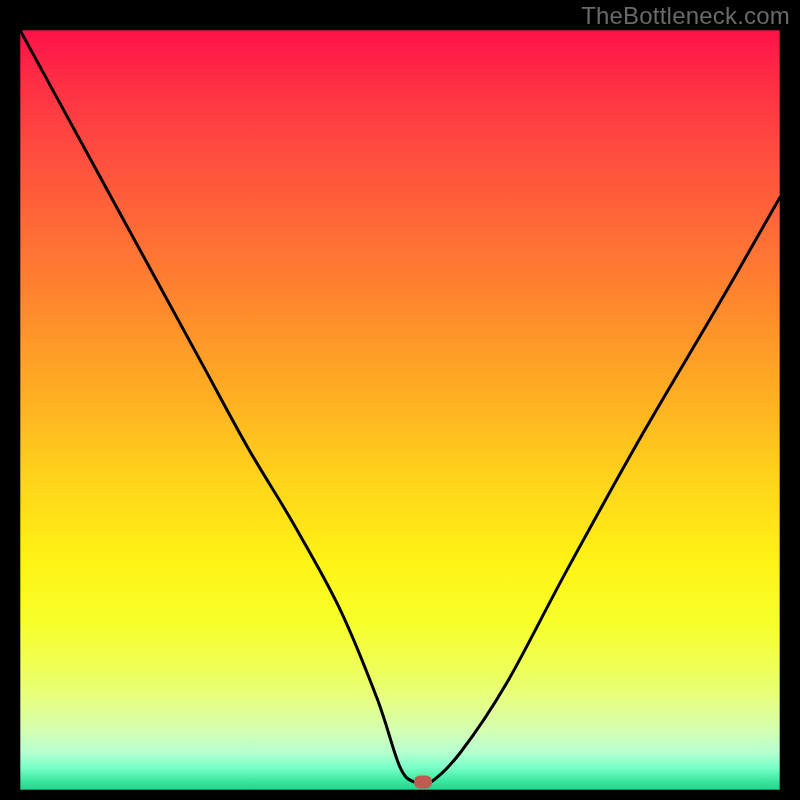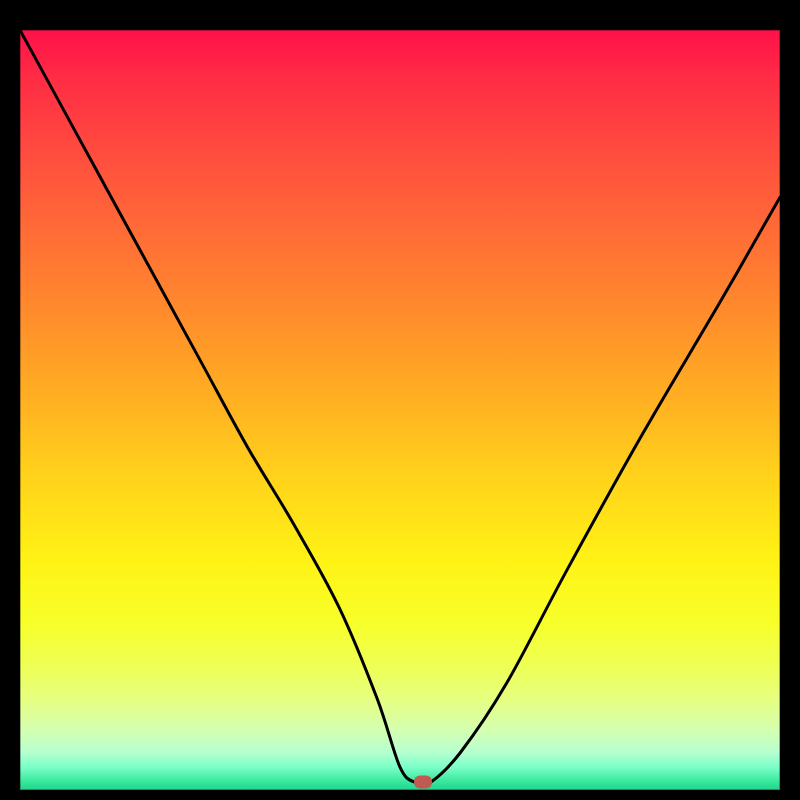--- a/index.html
+++ b/index.html
@@ -88,20 +88,21 @@
     border: 1px solid rgba(0,0,0,0.3);
     z-index: 4;
     pointer-events: none;
   }
 </style>
 </head>
 <body>
 
 <div class="chart-wrap">
 
+  <div class="watermark">TheBottleneck.com</div>
 
   <div class="plot-frame">
     <div class="plot-gradient"></div>
 
     <svg class="curve" viewBox="0 0 760 760" preserveAspectRatio="none">
       <path id="curve-path" fill="none" stroke="#000" stroke-width="3" stroke-linecap="round" stroke-linejoin="round" d="M 0,0 C 7.6000000000000005,13.933333333333337 30.4,55.73333333333336 45.6,83.60000000000002 C 60.800000000000004,111.46666666666668 76,139.3333333333333 91.2,167.19999999999993 C 106.4,195.06666666666658 121.59999999999998,222.93333333333328 136.79999999999998,250.79999999999995 C 151.99999999999997,278.66666666666663 167.2,306.5333333333333 182.4,334.4 C 197.60000000000002,362.26666666666665 212.8,391.4 228,418 C 243.2,444.6 258.4,467.4 273.59999999999997,494 C 288.79999999999995,520.6 305.26666666666665,548.4666666666667 319.2,577.6 C 333.1333333333333,606.7333333333333 347.06666666666666,642.1999999999999 357.2,668.8 C 367.3333333333333,695.4 373.6666666666667,723.2666666666667 380,737.2 C 386.3333333333333,751.1333333333334 390.1333333333333,749.8666666666667 395.2,752.4 C 400.26666666666665,754.9333333333333 402.80000000000007,757.4666666666667 410.40000000000003,752.4 C 418,747.3333333333333 428.13333333333327,738.4666666666667 440.79999999999995,722 C 453.46666666666664,705.5333333333333 468.6666666666667,684 486.40000000000003,653.6 C 504.1333333333334,623.2 524.4,581.4 547.1999999999999,539.6 C 569.9999999999999,497.8 597.8666666666666,447.1333333333333 623.1999999999999,402.8 C 648.5333333333333,358.4666666666667 676.4000000000001,312.8666666666667 699.2,273.59999999999997 C 722,234.3333333333333 749.8666666666667,184.93333333333328 760,167.19999999999993"></path>
     </svg>
 
     <div id="marker" class="marker" style="left: 402.8px; top: 752.4px; background: rgb(193, 90, 81);"></div>
 

